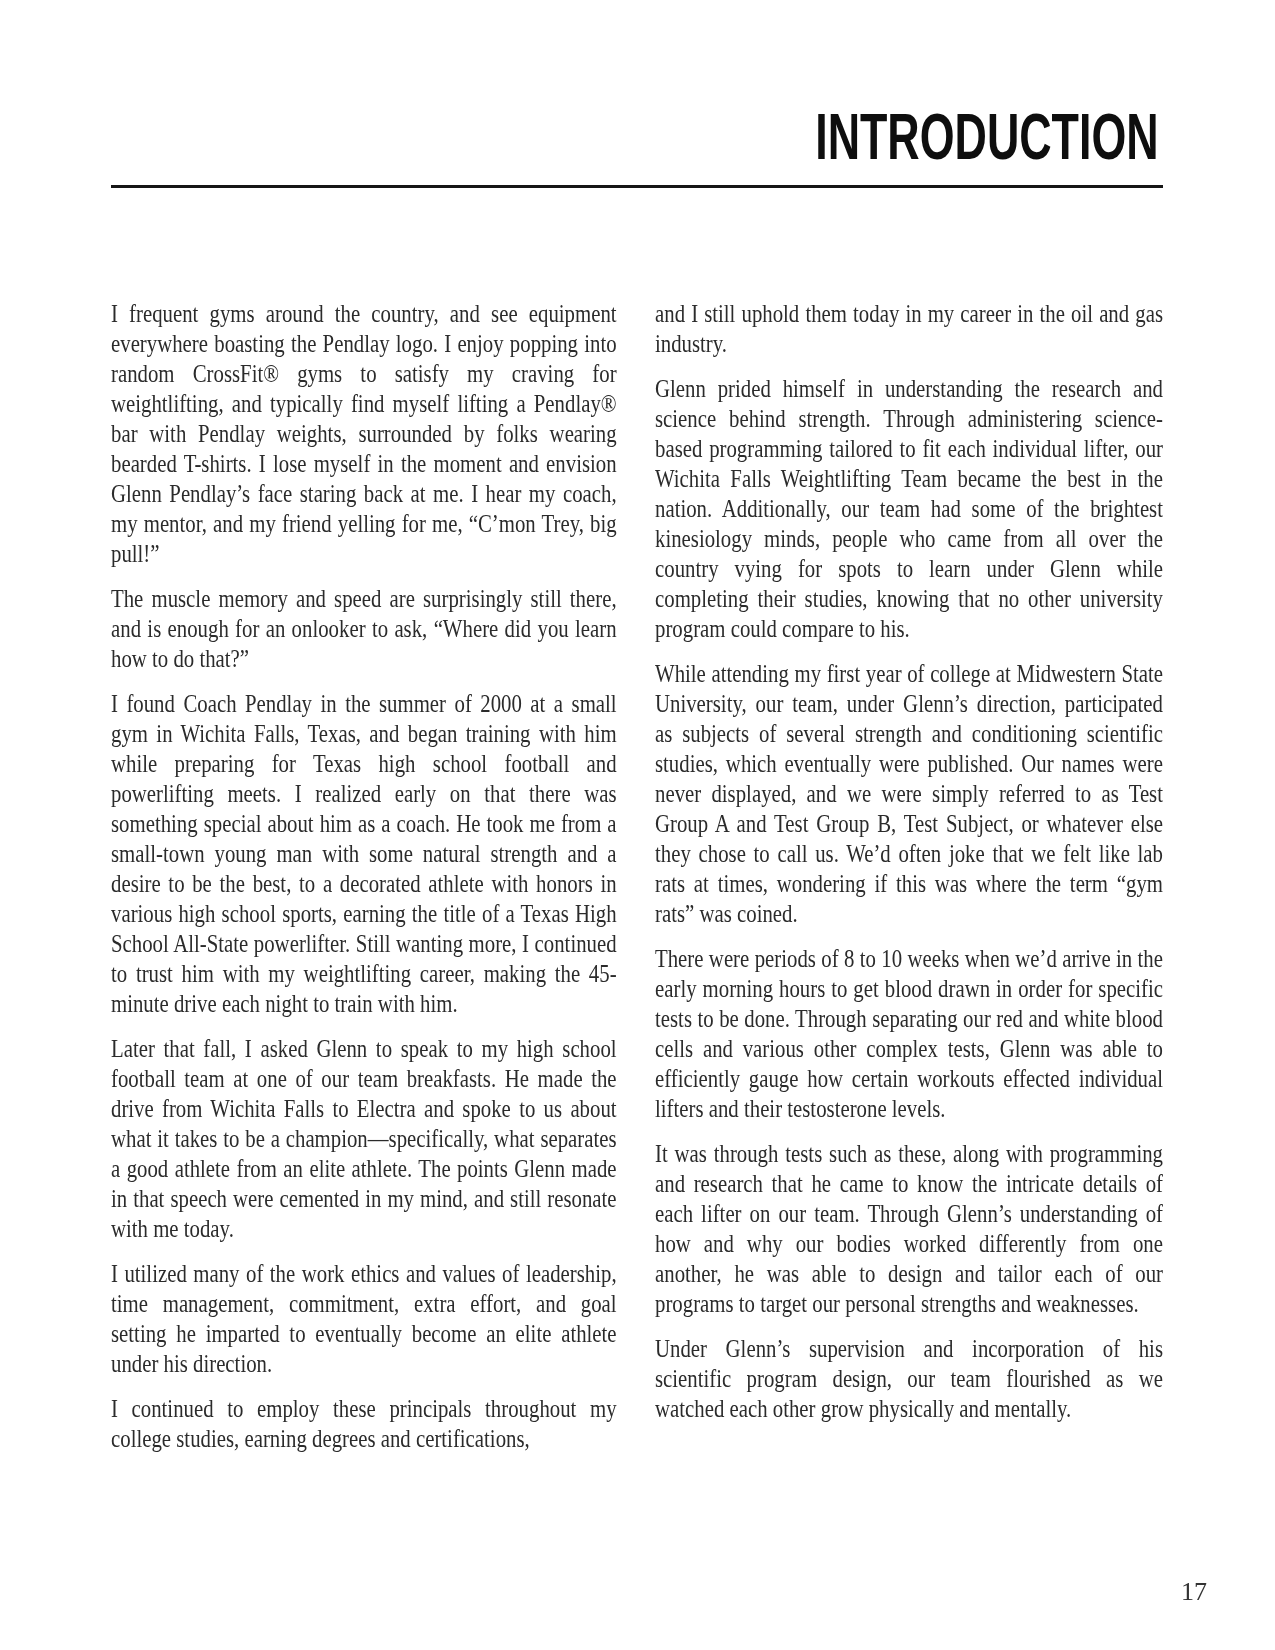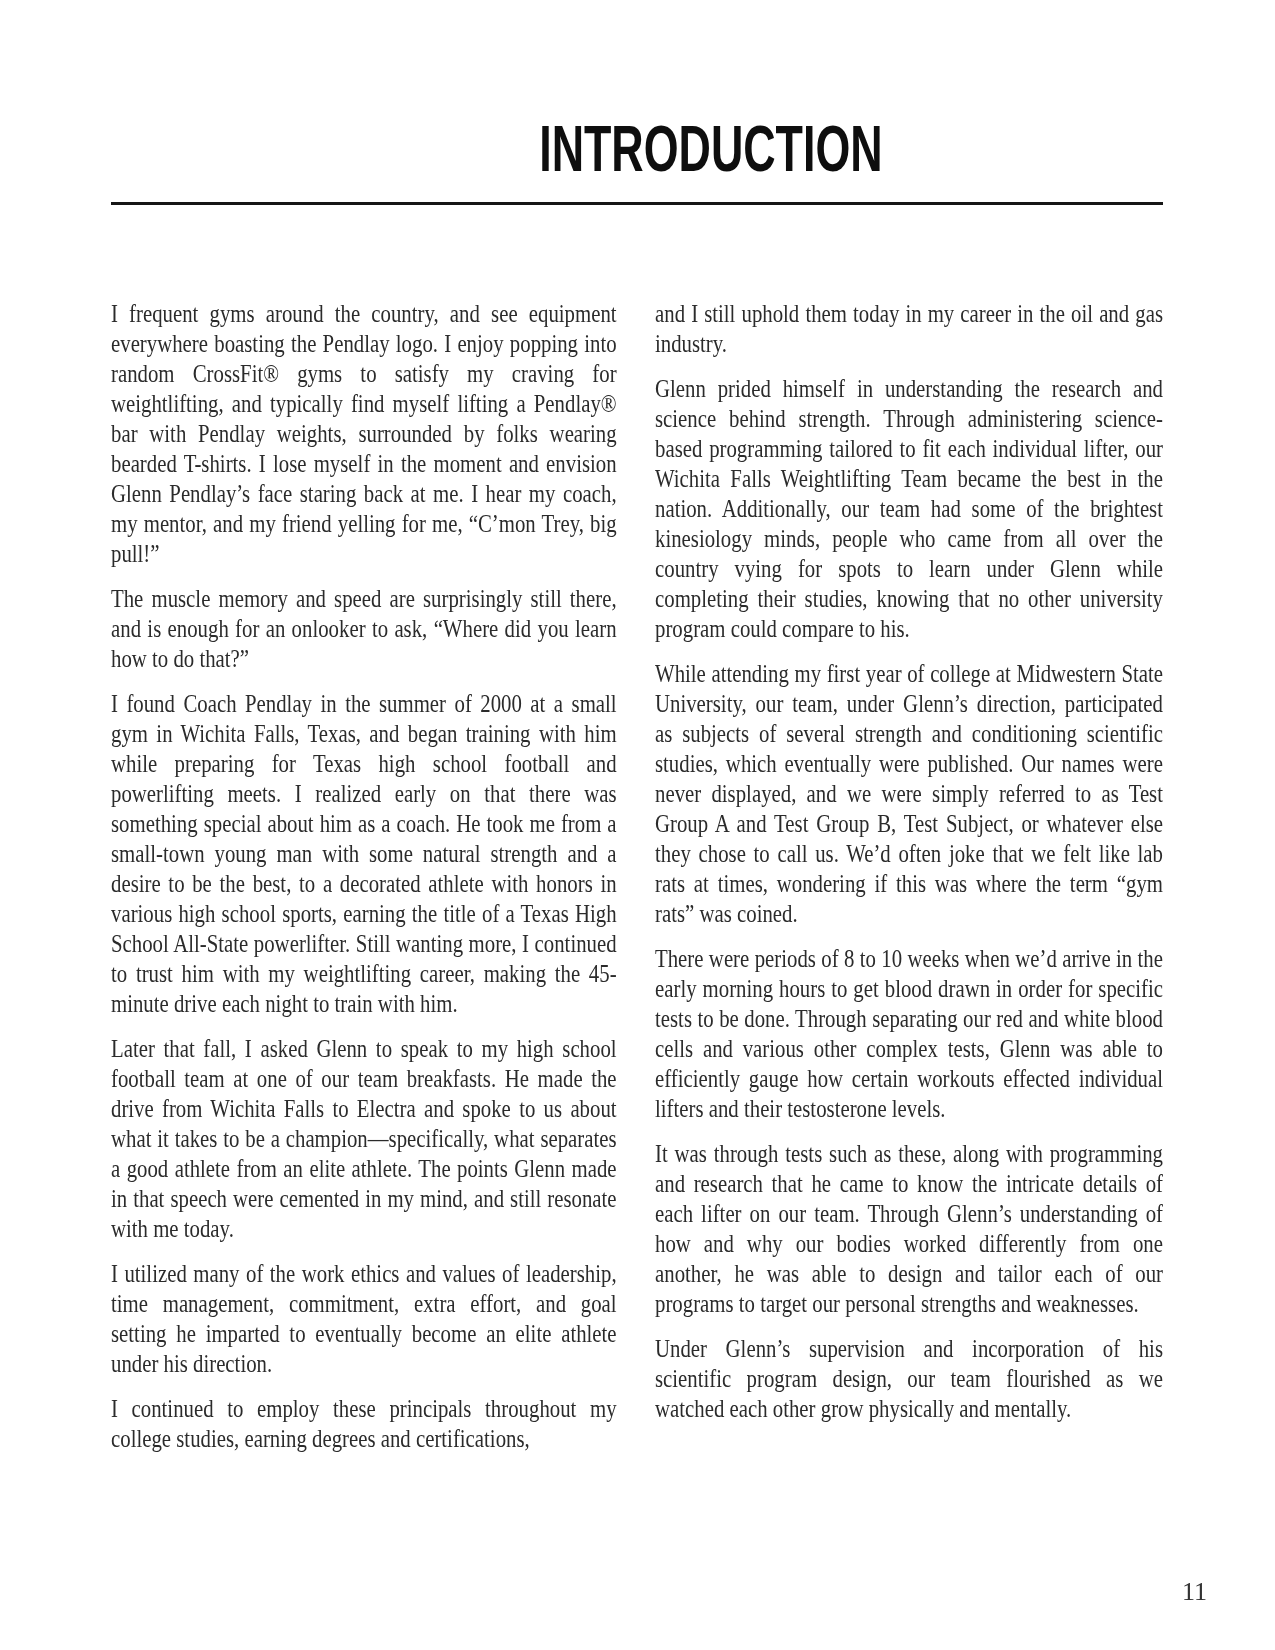--- a/index.html
+++ b/index.html
@@ -68,21 +68,21 @@
     line-height: 28px;
     color: #333333;
   }
 </style>
 </head>
 <body>
 
 <div class="page">
 
   <div class="chapter-header">
-    <h1 style="margin:16px; padding:0; font-size:inherit; font-weight:inherit;text-align:center;">
+    <h1 style="margin:4px; padding:0; font-size:inherit; font-weight:inherit;">
       <span class="title-line"><span>INTRODUCTION</span></span>
     </h1>
     <div class="header-rule"></div>
   </div>
 
   <div class="column left">
     <p>I frequent gyms around the country, and see equipment everywhere boasting the Pendlay logo. I enjoy popping into random CrossFit® gyms to satisfy my craving for weightlifting, and typically find myself lifting a Pendlay® bar with Pendlay weights, surrounded by folks wearing bearded T-shirts. I lose myself in the moment and envision Glenn Pendlay’s face staring back at me. I hear my coach, my mentor, and my friend yelling for me, “C’mon Trey, big pull!”</p>
     <p>The muscle memory and speed are surprisingly still there, and is enough for an onlooker to ask, “Where did you learn how to do that?”</p>
     <p>I found Coach Pendlay in the summer of 2000 at a small gym in Wichita Falls, Texas, and began training with him while preparing for Texas high school football and powerlifting meets. I realized early on that there was something special about him as a coach. He took me from a small-town young man with some natural strength and a desire to be the best, to a decorated athlete with honors in various high school sports, earning the title of a Texas High School All-State powerlifter. Still wanting more, I continued to trust him with my weightlifting career, making the 45-minute drive each night to train with him.</p>
     <p>Later that fall, I asked Glenn to speak to my high school football team at one of our team breakfasts. He made the drive from Wichita Falls to Electra and spoke to us about what it takes to be a champion—specifically, what separates a good athlete from an elite athlete. The points Glenn made in that speech were cemented in my mind, and still resonate with me today.</p>
@@ -92,15 +92,15 @@
 
   <div class="column right">
     <p>and I still uphold them today in my career in the oil and gas industry.</p>
     <p>Glenn prided himself in understanding the research and science behind strength. Through administering science-based programming tailored to fit each individual lifter, our Wichita Falls Weightlifting Team became the best in the nation. Additionally, our team had some of the brightest kinesiology minds, people who came from all over the country vying for spots to learn under Glenn while completing their studies, knowing that no other university program could compare to his.</p>
     <p>While attending my first year of college at Midwestern State University, our team, under Glenn’s direction, participated as subjects of several strength and conditioning scientific studies, which eventually were published. Our names were never displayed, and we were simply referred to as Test Group A and Test Group B, Test Subject, or whatever else they chose to call us. We’d often joke that we felt like lab rats at times, wondering if this was where the term “gym rats” was coined.</p>
     <p>There were periods of 8 to 10 weeks when we’d arrive in the early morning hours to get blood drawn in order for specific tests to be done. Through separating our red and white blood cells and various other complex tests, Glenn was able to efficiently gauge how certain workouts effected individual lifters and their testosterone levels.</p>
     <p>It was through tests such as these, along with programming and research that he came to know the intricate details of each lifter on our team. Through Glenn’s understanding of how and why our bodies worked differently from one another, he was able to design and tailor each of our programs to target our personal strengths and weaknesses.</p>
     <p>Under Glenn’s supervision and incorporation of his scientific program design, our team flourished as we watched each other grow physically and mentally.</p>
   </div>
 
-  <div class="page-number">11</div>
+  <div class="page-number">17</div>
 
 </div>
 
 </body></html>

